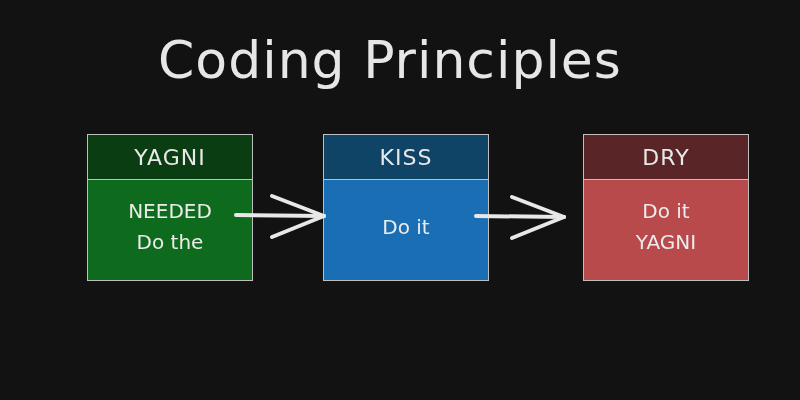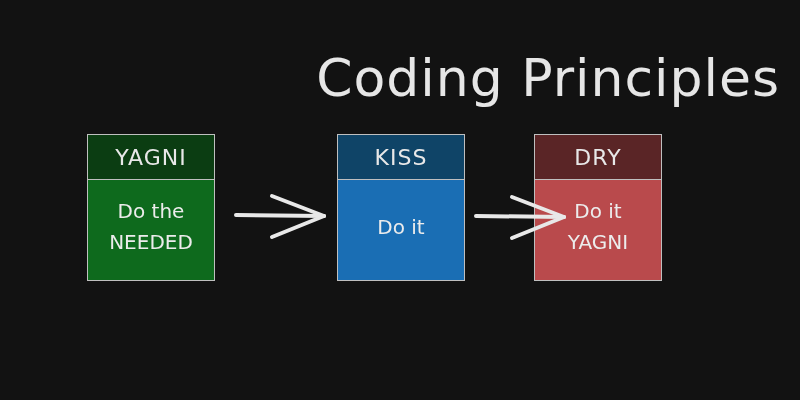--- a/index.html
+++ b/index.html
@@ -15,32 +15,32 @@
       width: 800px;
       height: 400px;
       background: #121212;
       font-family: "DejaVu Sans", sans-serif;
       color: #e8e8e8;
     }
     .title {
       position: absolute;
       left: 0;
       width: 780px;
-      top: 46px;
-      text-align: right;
+      top: 28px;
+      text-align: center;
       font-size: 52px;
       line-height: 64px;
       letter-spacing: 1px;
       color: #e6e6e6;
       font-family: "DejaVu Sans", sans-serif;
     }
     .box {
       position: absolute;
       top: 134px;
-      width: 128px;
+      width: 166px;
       height: 147px;
       box-sizing: border-box;
       border: 1.5px solid #bfbfbf;
     }
     .box .hdr {
       position: absolute;
       left: 0; top: 0; right: 0;
       height: 45px;
       display: flex;
       align-items: center;
@@ -60,45 +60,45 @@
       justify-content: center;
       font-size: 20px;
       line-height: 31px;
       color: #ececec;
       padding-bottom: 6px;
       box-sizing: border-box;
     }
     #box-yagni { left: 87px; }
     #box-yagni .hdr { background: #0b3d12; }
     #box-yagni .body { background: #0e6a1d; }
-    #box-kiss { left: 337px; }
+    #box-kiss { left: 323px; }
     #box-kiss .hdr { background: #0f4467; }
     #box-kiss .body { background: #1a6eb4; }
-    #box-dry { left: 534px; }
+    #box-dry { left: 583px; }
     #box-dry .hdr { background: #5a2526; }
     #box-dry .body { background: #b94a4c; }
     svg.arrows {
       position: absolute;
       left: 0; top: 0;
       width: 800px; height: 400px;
       pointer-events: none;
     }
   </style>
 </head>
 <body>
 
 <div id="canvas">
 
   <div class="title">Coding Principles</div>
 
   <div class="box" id="box-yagni">
     <div class="hdr">YAGNI</div>
     <div class="body">
+      <span>NEEDED</span>
       <span>Do the</span>
-      <span>NEEDED</span>
     </div>
   </div>
 
   <div class="box" id="box-kiss">
     <div class="hdr">KISS</div>
     <div class="body">
       <span>Do it</span>
     </div>
   </div>
 

